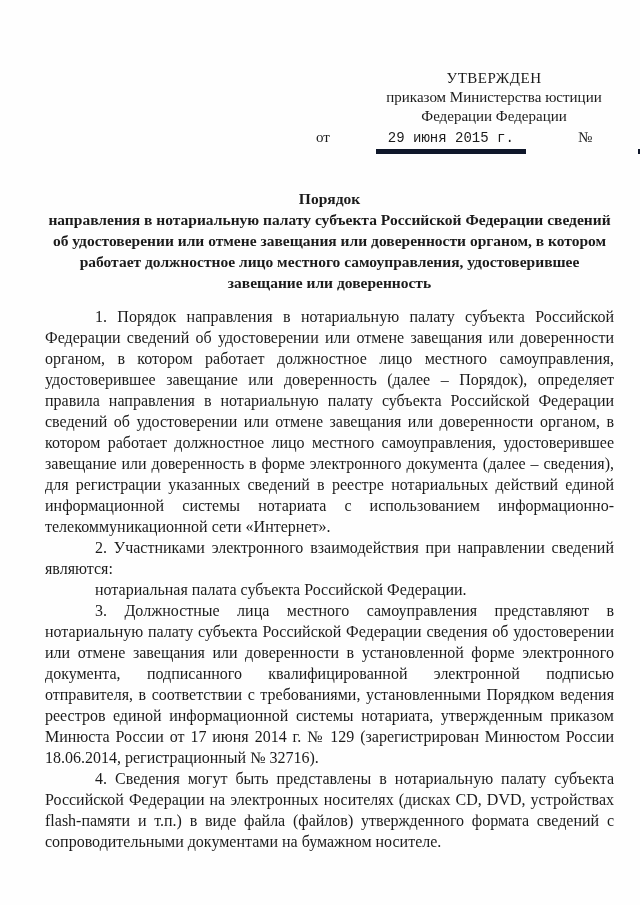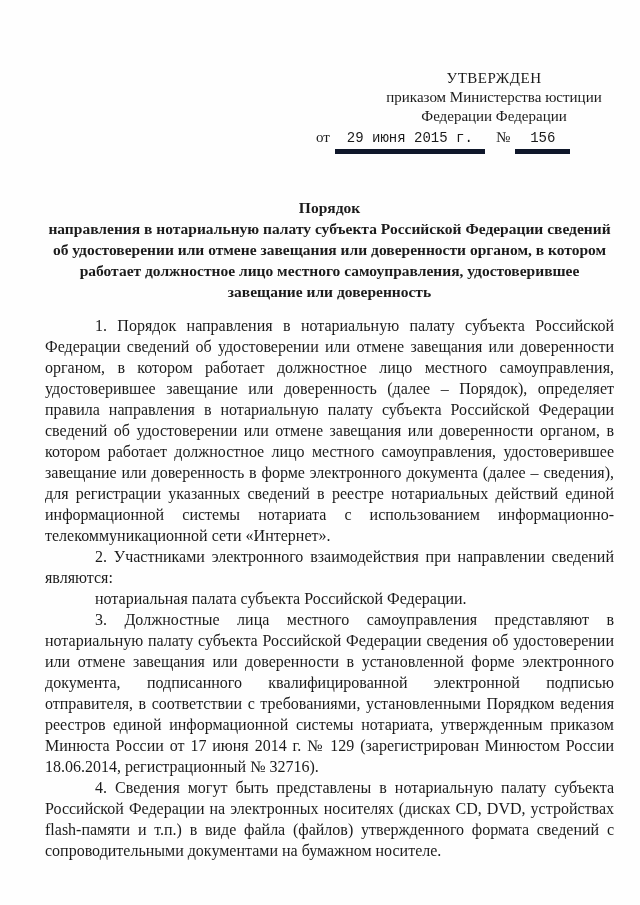--- a/index.html
+++ b/index.html
@@ -31,37 +31,38 @@
     letter-spacing: 0.5px;
     margin-top: 36px;
   }
   .approval-date-line {
     display: flex;
     align-items: baseline;
     justify-content: flex-start;
     margin-left: -58px;
     margin-top: 2px;
     white-space: nowrap;
+    gap: 41px;
   }
   .fill-value {
     font-family: "Liberation Mono", "DejaVu Sans Mono", monospace;
     font-size: 14px;
     border-bottom: 5px solid #0f172a;
     padding: 0 12px 1px 12px;
     margin-left: 5px;
   }
   .fill-number {
     padding: 0 15px 1px 15px;
   }
   .num-sign {
     margin-left: 11px;
   }
   
   .doc-title {
-    margin-top: 43px;
+    margin-top: 34px;
     text-align: center;
     font-weight: bold;
     font-size: 15.5px;
     line-height: 21px;
   }
   
   .doc-body {
     margin-top: 13px;
     font-size: 16px;
     line-height: 21px;

